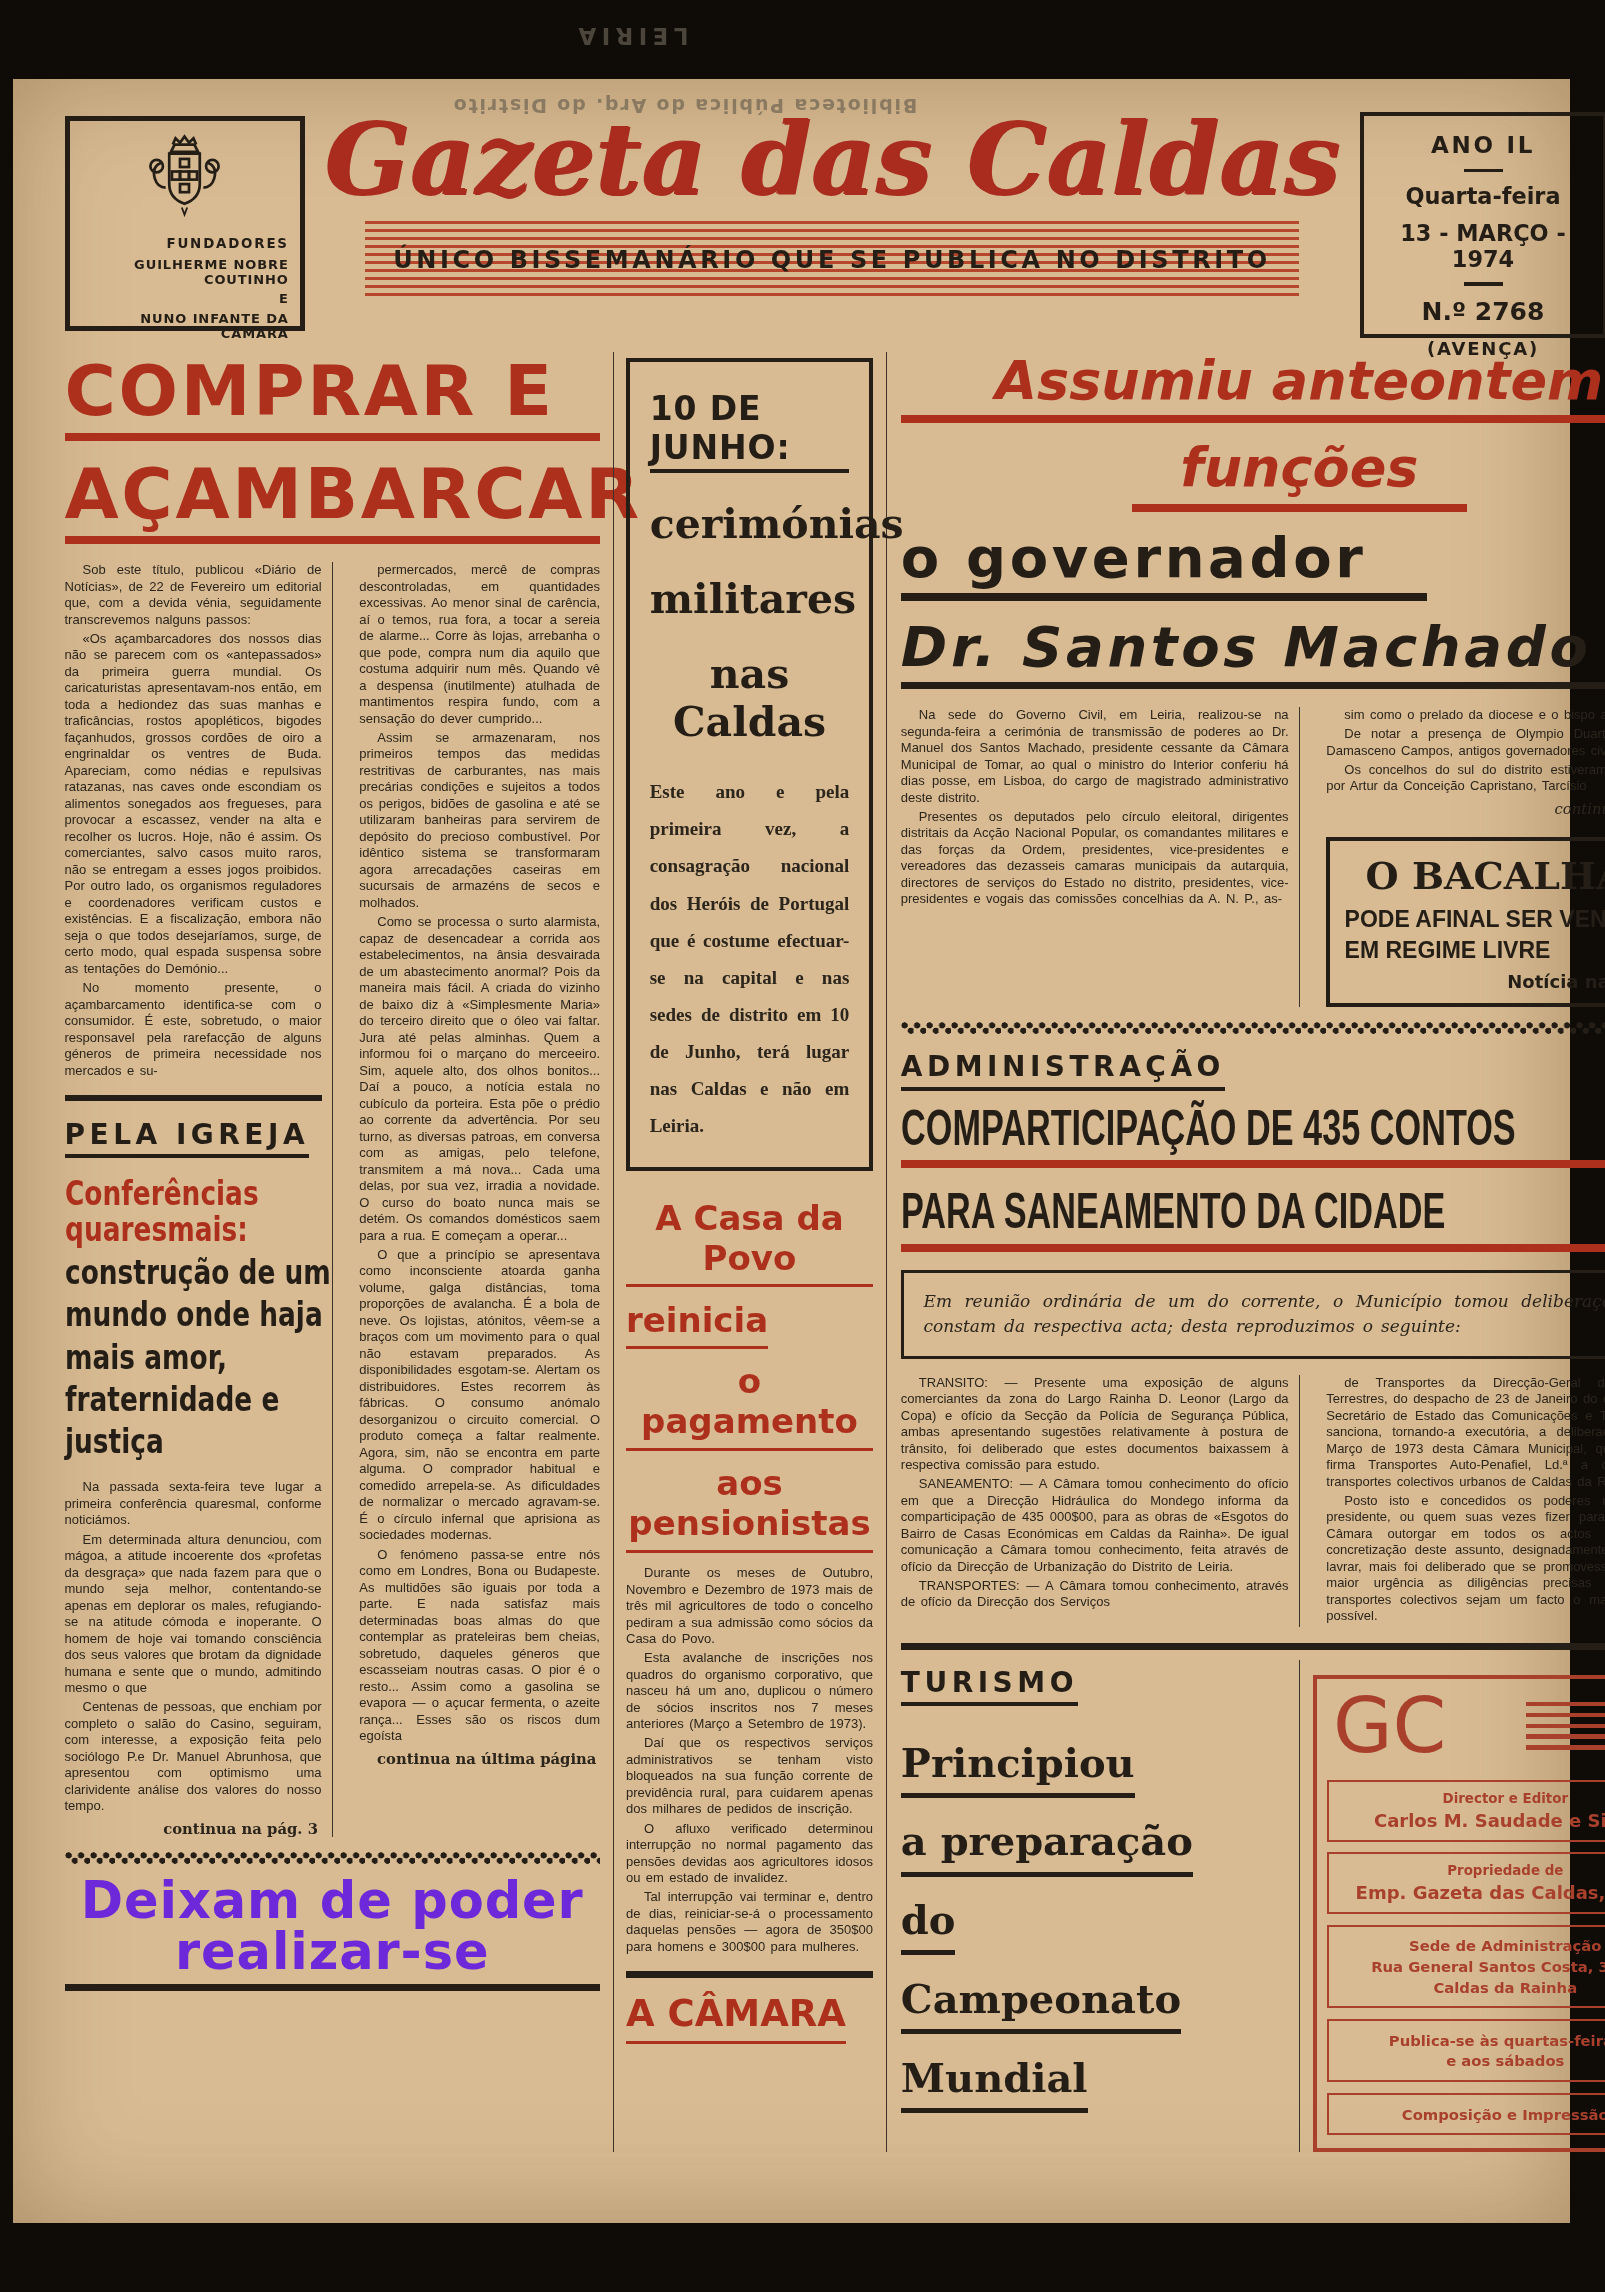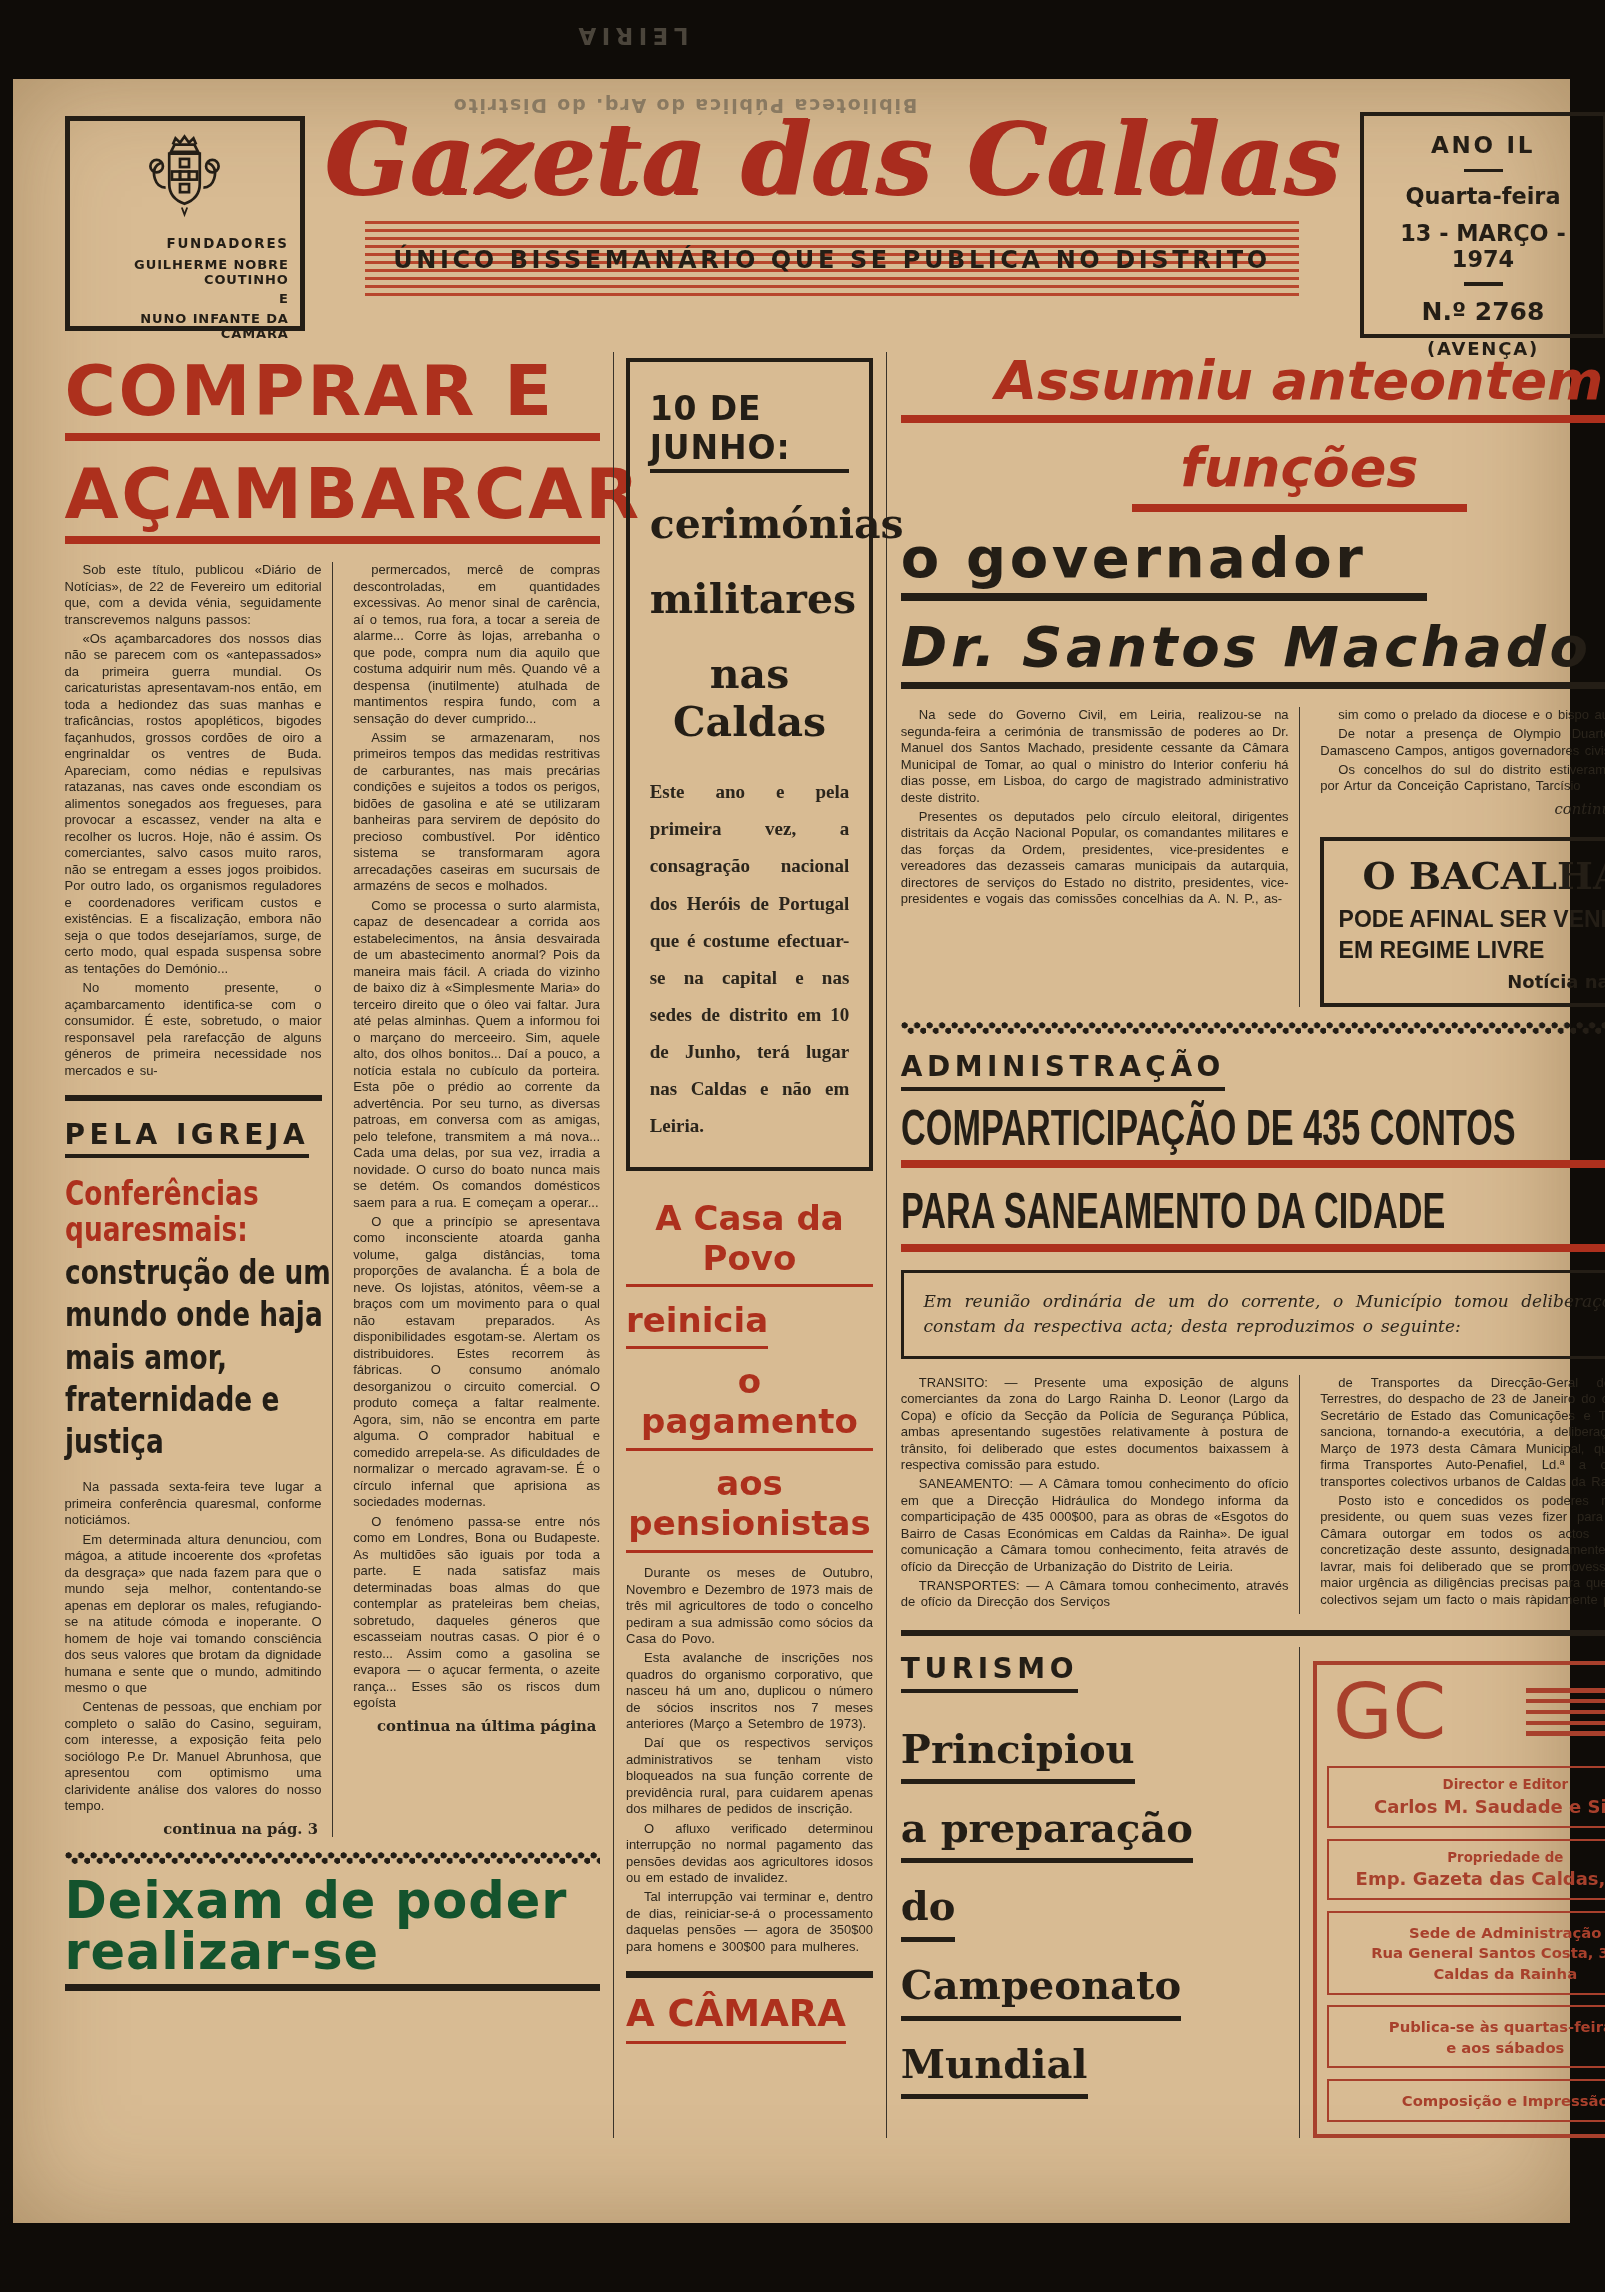--- a/index.html
+++ b/index.html
@@ -38,21 +38,21 @@
   .issue-number{font-size:25px;margin-top:10.7px;}
   .issue-note{font-size:18px;letter-spacing:1.8px;margin-top:12.5px;}
   
   .maingrid{display:grid;grid-template-columns:548px 274px 1fr;}
   .colB{border-left:1.8px solid #3a332a;border-right:1.8px solid #3a332a;padding:0 12.5px;}
   .colC{padding-left:14.3px;}
   .colA{padding-right:12.5px;}
   .twocol{display:flex;}
   .twocol>.tc{width:50%;box-sizing:border-box;}
   .twocol>.tc:first-child{padding-right:10.7px;}
-  .twocol>.tc:last-child{border-left:1.8px solid #3a332a;padding-left:20px;}
+  .twocol>.tc:last-child{border-left:1.8px solid #3a332a;padding-left:26px;}
   
   .para{font-family:Liberation Sans, sans-serif;font-size:13px;line-height:1.27;color:#2b251c;
         text-align:justify;text-indent:18px;margin:0 0 2.7px;word-spacing:1.8px;}
   .continua{font-family:"DejaVu Serif",serif;font-weight:bold;font-size:14.8px;color:#2b251c;
             text-align:right;margin:5.4px 3.6px 0 0;}
   .continua.it{font-style:italic;font-weight:normal;}
   .rule-thick{height:6.3px;background:#241e16;margin:16px 0 10.7px;}
   .wavy{height:14.3px;margin:14.3px 0 9px;
     background-image:radial-gradient(circle at 3.6px 4.5px,#241e16 2.9px,rgba(0,0,0,0) 3.4px),
                      radial-gradient(circle at 9.9px 9.9px,#241e16 2.9px,rgba(0,0,0,0) 3.4px);
@@ -61,22 +61,22 @@
   
   .h-comprar{font-family:"DejaVu Sans",sans-serif;font-weight:bold;color:#ad301d;font-size:70px;
              letter-spacing:2.7px;line-height:1;margin:3.6px 0 0;white-space:nowrap;}
   .bar-red{background:#ad301d;height:8px;margin:7.2px 0 18px;}
   .bar-black{background:#241e16;height:7.2px;margin:7.2px 0 18px;}
   .h-gov-red{font-family:"DejaVu Sans",sans-serif;font-weight:bold;font-style:italic;color:#ad301d;
              font-size:54px;line-height:1;text-align:center;margin:1.8px 0 0;}
   .h-gov-black{font-family:"DejaVu Sans",sans-serif;font-weight:bold;color:#241e16;
              font-size:56px;line-height:1;margin:3.6px 0 0;letter-spacing:3.6px;}
   .h-gov-black.it{font-style:italic;}
-  .h-deixam{font-family:"DejaVu Sans",sans-serif;font-weight:bold;color:#14532d;font-size:51px;
-            line-height:1;text-align:left;margin:4px 0 0;letter-spacing:0.9px;}
+  .h-deixam{font-family:"DejaVu Sans",sans-serif;font-weight:bold;color:#6d28d9;font-size:51px;
+            line-height:1;text-align:center;margin:4px 0 0;letter-spacing:0.9px;}
   .sec-label{font-family:"DejaVu Sans",sans-serif;font-weight:bold;color:#241e16;font-size:28px;
              letter-spacing:4.5px;display:inline-block;border-bottom:4.5px solid #241e16;padding-bottom:3.6px;margin:5.4px 0 12.5px;}
   .h-admin{font-family:"Liberation Sans","DejaVu Sans",sans-serif;font-weight:bold;color:#241e16;
            font-size:50px;line-height:1;white-space:nowrap;}
   .igreja-red{font-family:"DejaVu Sans",sans-serif;font-weight:bold;color:#ad301d;font-size:33px;line-height:1.1;margin:5.4px 0 3.6px;}
   .igreja-black{font-family:"DejaVu Sans",sans-serif;font-weight:bold;color:#241e16;font-size:33px;line-height:1.28;margin:0 0 16px;}
   .junho-box{border:4.5px solid #241e16;padding:27px 19.7px 23px;margin:5.4px 0 27px;}
   .junho-kicker{font-family:"DejaVu Sans",sans-serif;font-weight:bold;color:#241e16;font-size:33px;
                 display:inline-block;border-bottom:4.5px solid #241e16;padding-bottom:2.7px;letter-spacing:0.9px;}
   .junho-line{font-family:"DejaVu Serif",serif;font-weight:bold;color:#241e16;font-size:41px;

